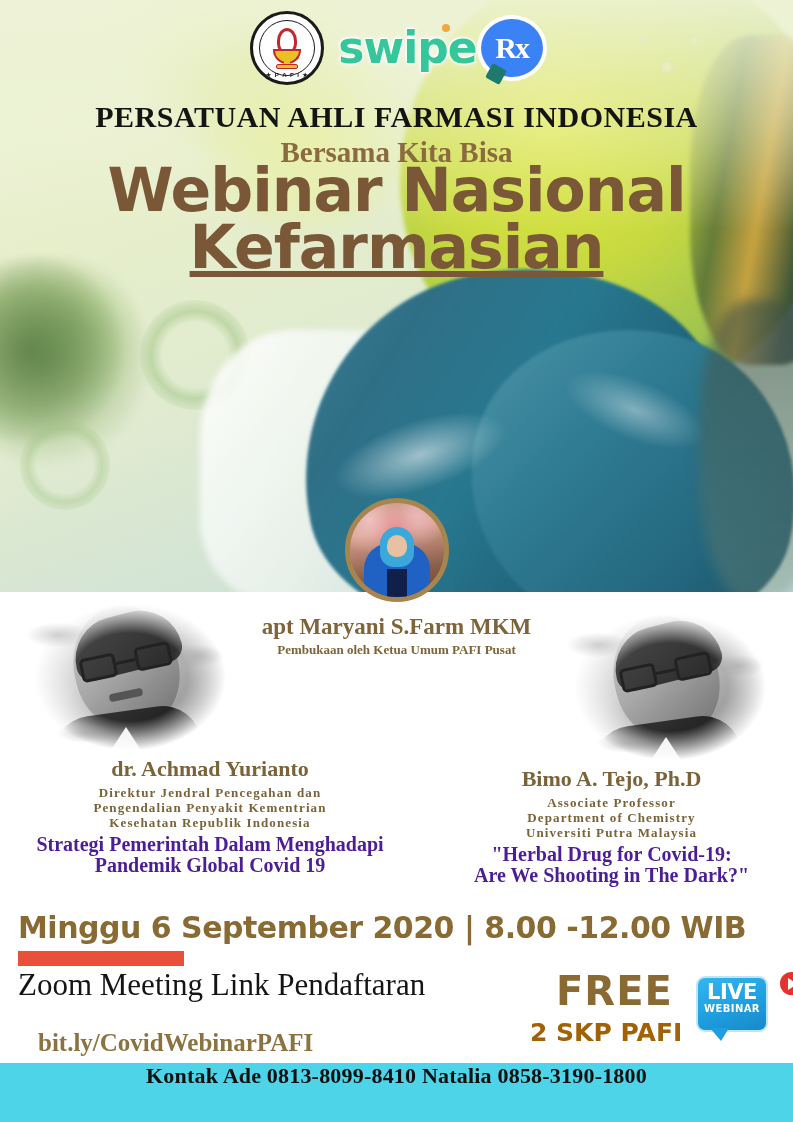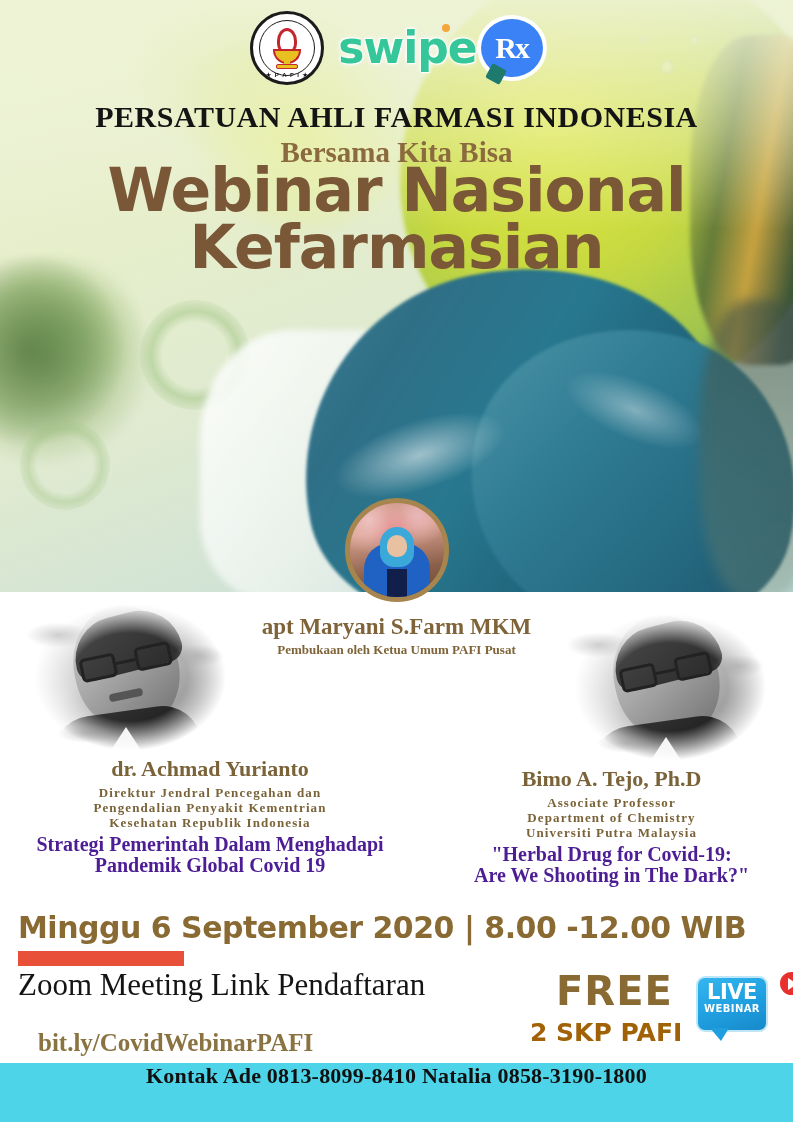--- a/index.html
+++ b/index.html
@@ -104,21 +104,21 @@
     border-radius:2px;transform:rotate(28deg);}
   .rx-txt{position:relative;z-index:2;color:#fff;font-size:30px;font-weight:bold;font-family:"Liberation Serif",serif;letter-spacing:-2px;}
 
   
   .org-title{position:absolute;left:0;top:100px;width:793px;text-align:center;
     font-family:"Liberation Serif",serif;font-weight:bold;font-size:30px;color:#141414;letter-spacing:.5px;}
   .tagline{position:absolute;left:0;top:136px;width:793px;text-align:center;
     font-family:"Liberation Serif",serif;font-weight:bold;font-size:29px;color:#8a6a3e;}
   .main-title{position:absolute;left:0;top:162px;width:793px;text-align:center;
     font-family:"DejaVu Sans",sans-serif;font-weight:bold;font-size:60px;line-height:.95;color:#7a5736;letter-spacing:-1px;}
-  .main-title .l2{display:block;}
+  .main-title .l2{display:block;text-decoration:underline;}
 
   
   .center-speaker{position:absolute;left:0;top:498px;width:793px;text-align:center;z-index:5;}
   .cs-photo{position:relative;width:104px;height:104px;margin:0 auto;border-radius:50%;
     border:5px solid #a7854e;box-sizing:border-box;overflow:hidden;
     background:linear-gradient(170deg,#c9907e 0%,#d9a08e 30%,#8a5f4a 70%,#6c4736 100%);}
   .cs-blossom{position:absolute;left:0;top:0;width:100%;height:60%;
     background:radial-gradient(circle at 20% 30%,rgba(240,195,195,.95) 0%,rgba(240,195,195,0) 40%),
                radial-gradient(circle at 72% 22%,rgba(236,186,190,.9) 0%,rgba(236,186,190,0) 38%),
                radial-gradient(circle at 46% 52%,rgba(232,110,120,.8) 0%,rgba(232,110,120,0) 42%);}

